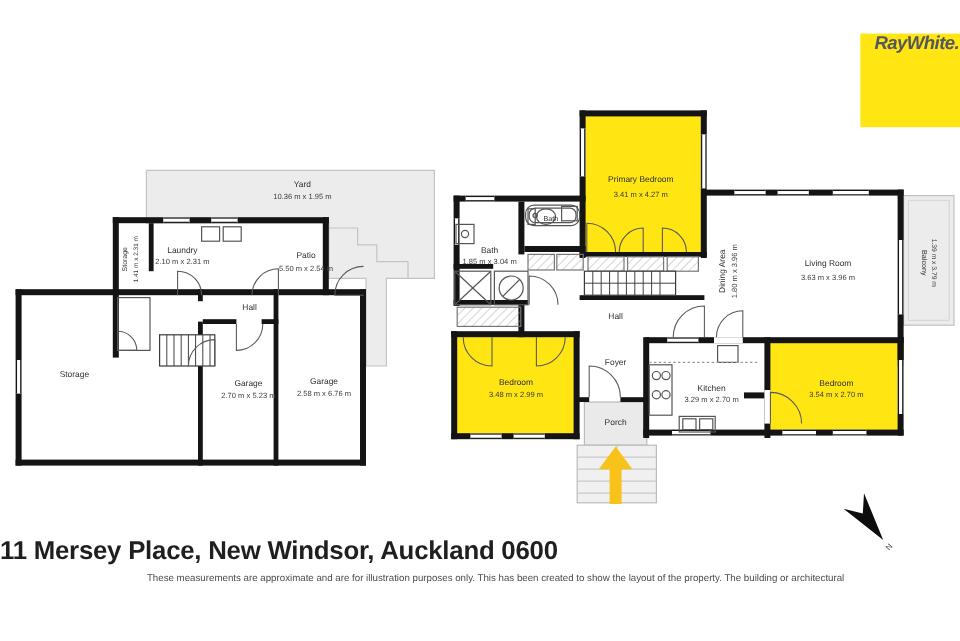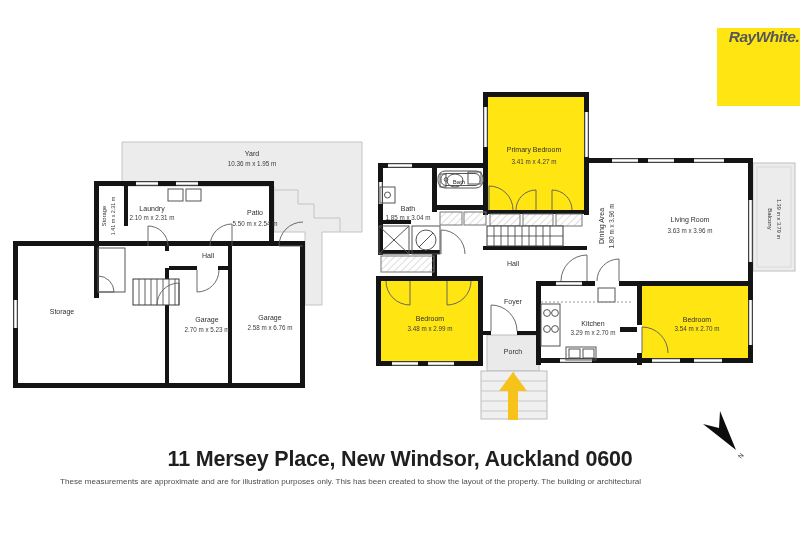--- a/index.html
+++ b/index.html
@@ -2,23 +2,23 @@
 <html><head>
 <meta charset="utf-8">
 <style>
   html,body{margin:0;padding:0;background:#fff;}
   .stage{position:relative;width:800px;height:534px;background:#fff;overflow:hidden;
          font-family:"Liberation Sans",sans-serif;}
   .plan-svg{position:absolute;left:0;top:0;}
   .logo{position:absolute;left:717px;top:28px;width:94px;height:78px;
         display:flex;align-items:flex-start;justify-content:center;padding-bottom:9px;box-sizing:border-box;}
   .logo span{font-size:15.5px;font-weight:bold;font-style:italic;letter-spacing:-0.5px;}
-  .addr{position:absolute;left:0;top:447px;width:800px;text-align:center;
+  .addr{position:absolute;left:0;top:447px;width:800px;
         font-size:21.5px;font-weight:bold;color:#1f1f1f;letter-spacing:-0.2px;}
-  .disc{position:absolute;left:60px;top:477px;width:680px;
+  .disc{position:absolute;left:73px;top:477px;width:680px;text-align:center;
         font-size:8.1px;line-height:10.5px;color:#4c4c4c;}
   .room-label{font-size:7px;fill:#2e2e2e;text-anchor:middle;}
   .room-dims{font-size:6.3px;fill:#3c3c3c;text-anchor:middle;}
   .walls rect{fill:#141414;}
   .door{fill:none;stroke:#5a5a5a;stroke-width:0.9;}
   .fixture{fill:none;stroke:#555;stroke-width:1;}
   .thinline{stroke:#c4c4c4;fill:none;stroke-width:1;}
   .winline{stroke:#141414;stroke-width:1;}
   .stairbox{fill:#ffffff;stroke:#3a3a3a;stroke-width:1;}
   .tread{stroke:#3a3a3a;stroke-width:0.8;}

